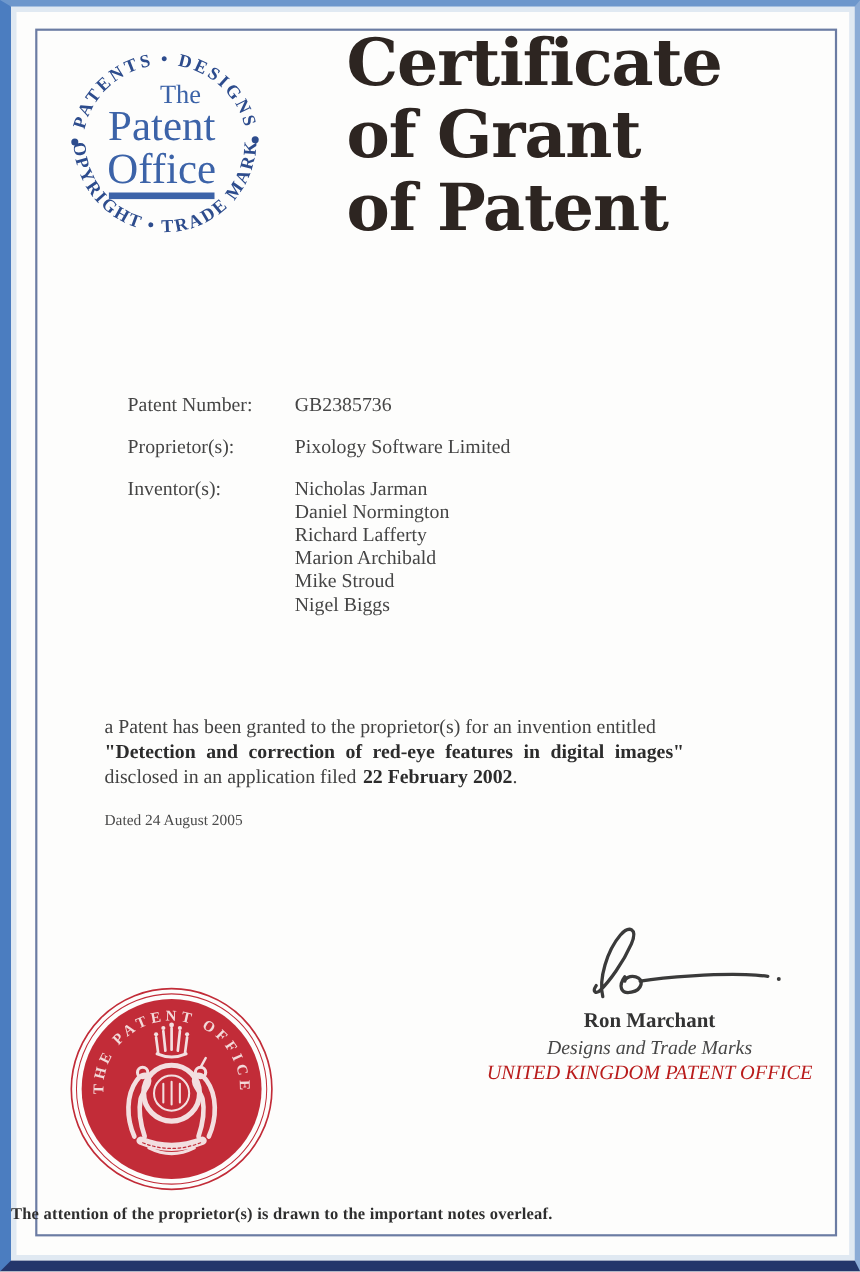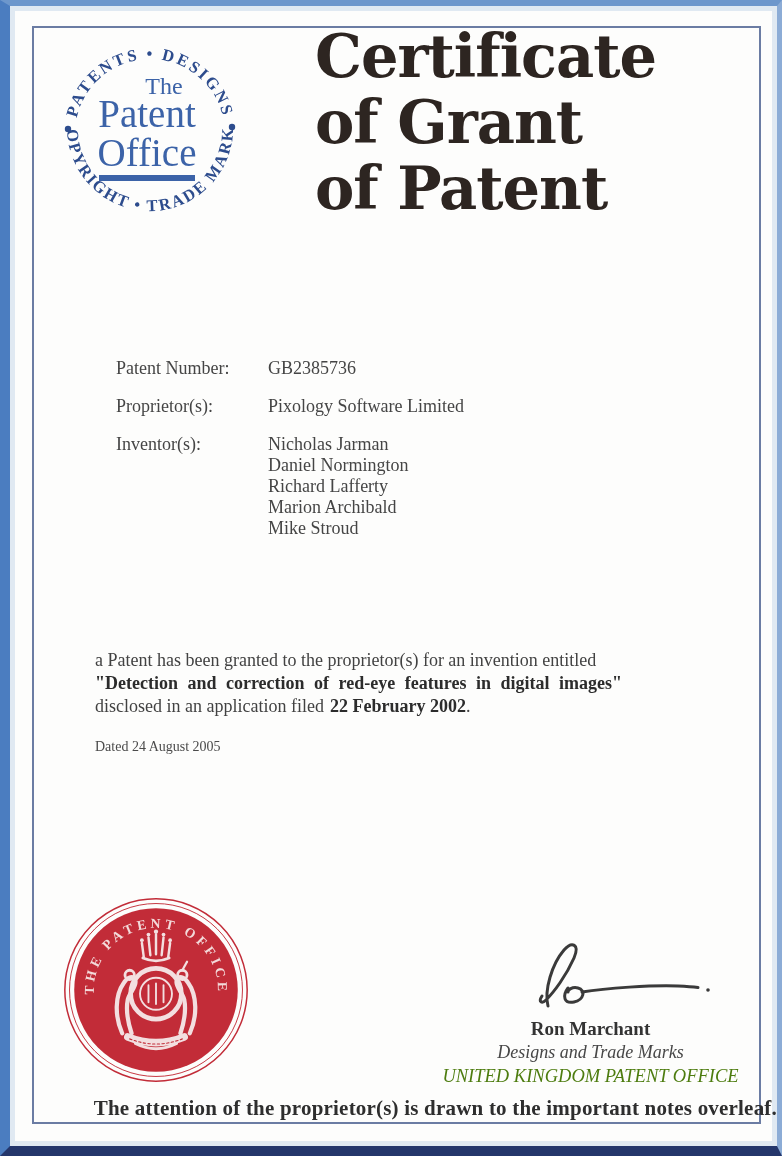--- a/index.html
+++ b/index.html
@@ -32,28 +32,28 @@
   .certify-line{
     position:absolute;left:0;top:595px;width:100%;text-align:center;
     font-style:italic;font-size:18px;color:#474747;
   }
   .grant-para{position:absolute;left:85px;top:643px;width:618px;font-size:18px;line-height:23px;color:#424242;}
   .invention-title{font-weight:bold;color:#2c2c2c;word-spacing:5px;}
   .filed-date{font-weight:bold;color:#2c2c2c;margin-left:6px;}
   .dated-line{position:absolute;left:85px;top:733px;font-size:14px;color:#4a4a4a;}
   
   .seal{position:absolute;left:52px;top:890px;width:188px;height:188px;}
-  .sig-block{position:absolute;left:408px;top:932px;width:345px;text-align:center;}
+  .sig-block{position:absolute;left:408px;top:832px;width:345px;text-align:center;}
   .sig-svg{display:block;margin:0 auto;}
   .sig-name{font-weight:bold;font-size:19px;color:#333;margin-top:2px;}
   .sig-role{font-style:italic;font-size:18px;line-height:24px;color:#474747;}
-  .sig-office{font-style:italic;font-size:18.5px;line-height:25px;color:#4d7c0f;}
+  .sig-office{font-style:italic;font-size:18.5px;line-height:25px;color:#b91c1c;}
   .footer-note{
-    position:absolute;left:0;top:1090px;width:100%;text-align:right;
-    font-weight:bold;font-size:21px;color:#2e2e2e;letter-spacing:.2px;
+    position:absolute;left:0;top:1090px;width:100%;text-align:left;
+    font-weight:bold;font-size:15px;color:#2e2e2e;letter-spacing:.2px;
   }
   .arc-text{font-family:"Liberation Serif",serif;font-weight:bold;}
 </style>
 </head>
 <body>
 
 <div class="page">
   <div class="inner-frame"></div>
 
   <svg class="logo" viewBox="0 0 212 202">
@@ -91,20 +91,21 @@
       <div class="detail-value">Pixology Software Limited</div>
     </div>
     <div class="detail-row">
       <div class="detail-label">Inventor(s):</div>
       <div class="detail-value">
         <div class="value-line">Nicholas Jarman</div>
         <div class="value-line">Daniel Normington</div>
         <div class="value-line">Richard Lafferty</div>
         <div class="value-line">Marion Archibald</div>
         <div class="value-line">Mike Stroud</div>
+        <div class="value-line">Nigel Biggs</div>
       </div>
     </div>
   </div>
 
 
   <div class="grant-para">
     <span>a Patent has been granted to the proprietor(s) for an invention entitled</span><br>
     <span class="invention-title">"Detection and correction of red-eye features in digital images"</span><br>
     <span>disclosed in an application filed</span><span class="filed-date">22 February 2002</span><span>.</span>
   </div>

